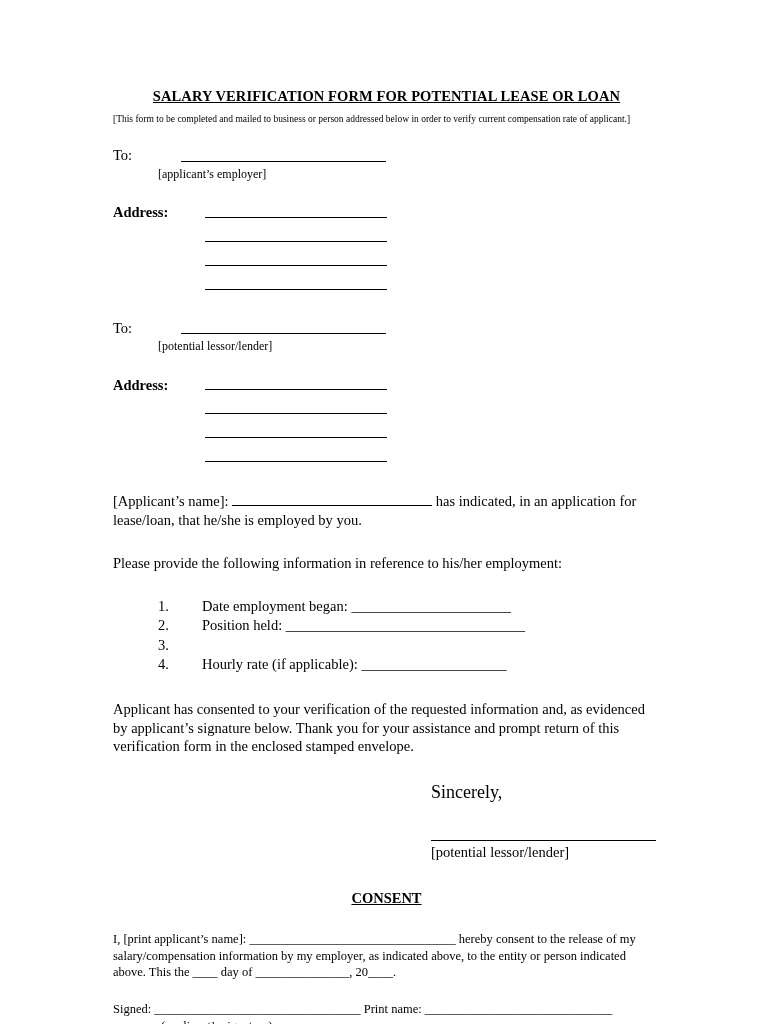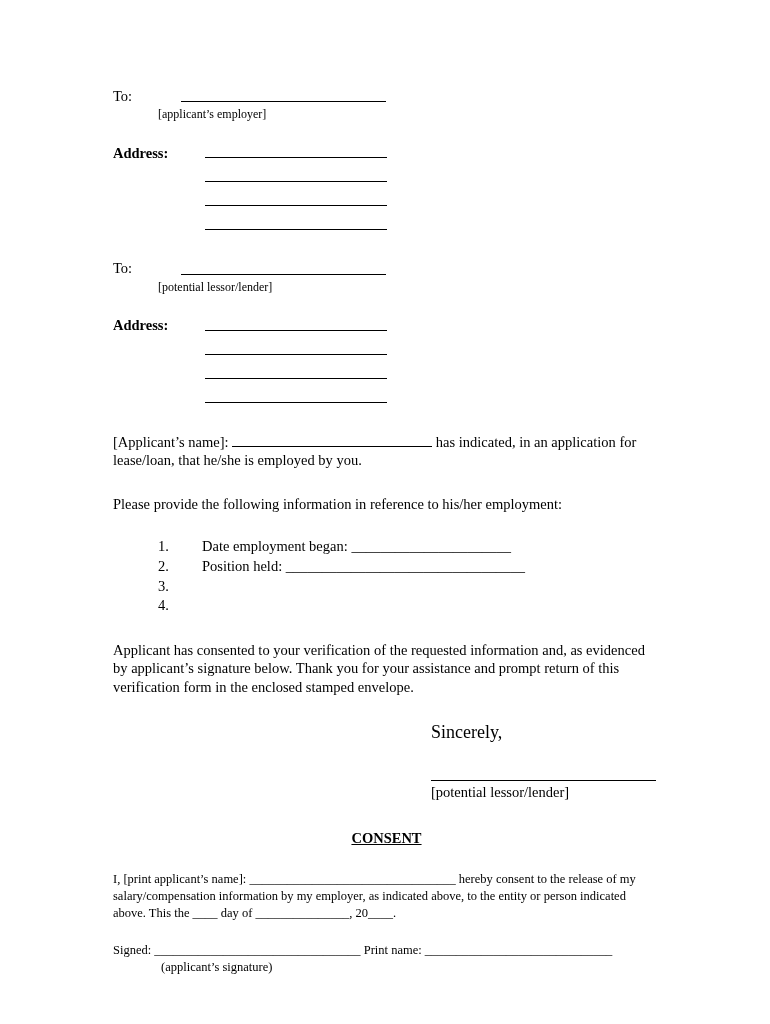--- a/index.html
+++ b/index.html
@@ -138,21 +138,23 @@
   .sig-indent {
     margin-left: 48px;
     font-size: 12.5px;
   }
 </style>
 </head>
 <body>
 
 <div class="page">
 
-
+  <h1 class="doc-title">SALARY VERIFICATION FORM FOR POTENTIAL LEASE OR LOAN</h1>
+
+  <p class="note-line">[This form to be completed and mailed to business or person addressed below in order to verify current compensation rate of applicant.]</p>
 
   <div class="to-block">
     <div class="field-row">
       <div class="field-label">To:</div>
       <div class="rule rule-to" style="margin-bottom:3px;"></div>
     </div>
     <div class="to-sub">[applicant’s employer]</div>
   </div>
 
   <div class="addr-block">
@@ -218,20 +220,21 @@
     </li>
     <li>
       <span class="num">2.</span>
       <span class="txt">Position held: _________________________________</span>
     </li>
     <li>
       <span class="num">3.</span>
     </li>
     <li>
       <span class="num">4.</span>
+      <span class="txt">Hourly rate (if applicable):  ____________________</span>
     </li>
   </ul>
 
   <p class="para" style="margin-top:26px;">Applicant has consented to your verification of the requested information and, as evidenced by applicant’s signature below.  Thank you for your assistance and prompt return of this verification form in the enclosed stamped envelope.</p>
 
   <p class="sincerely" style="margin-top:26px;">Sincerely,</p>
 
   <div class="sig-rule" style="margin-top:37px;"></div>
   <div class="sig-cap">[potential lessor/lender]</div>
 

